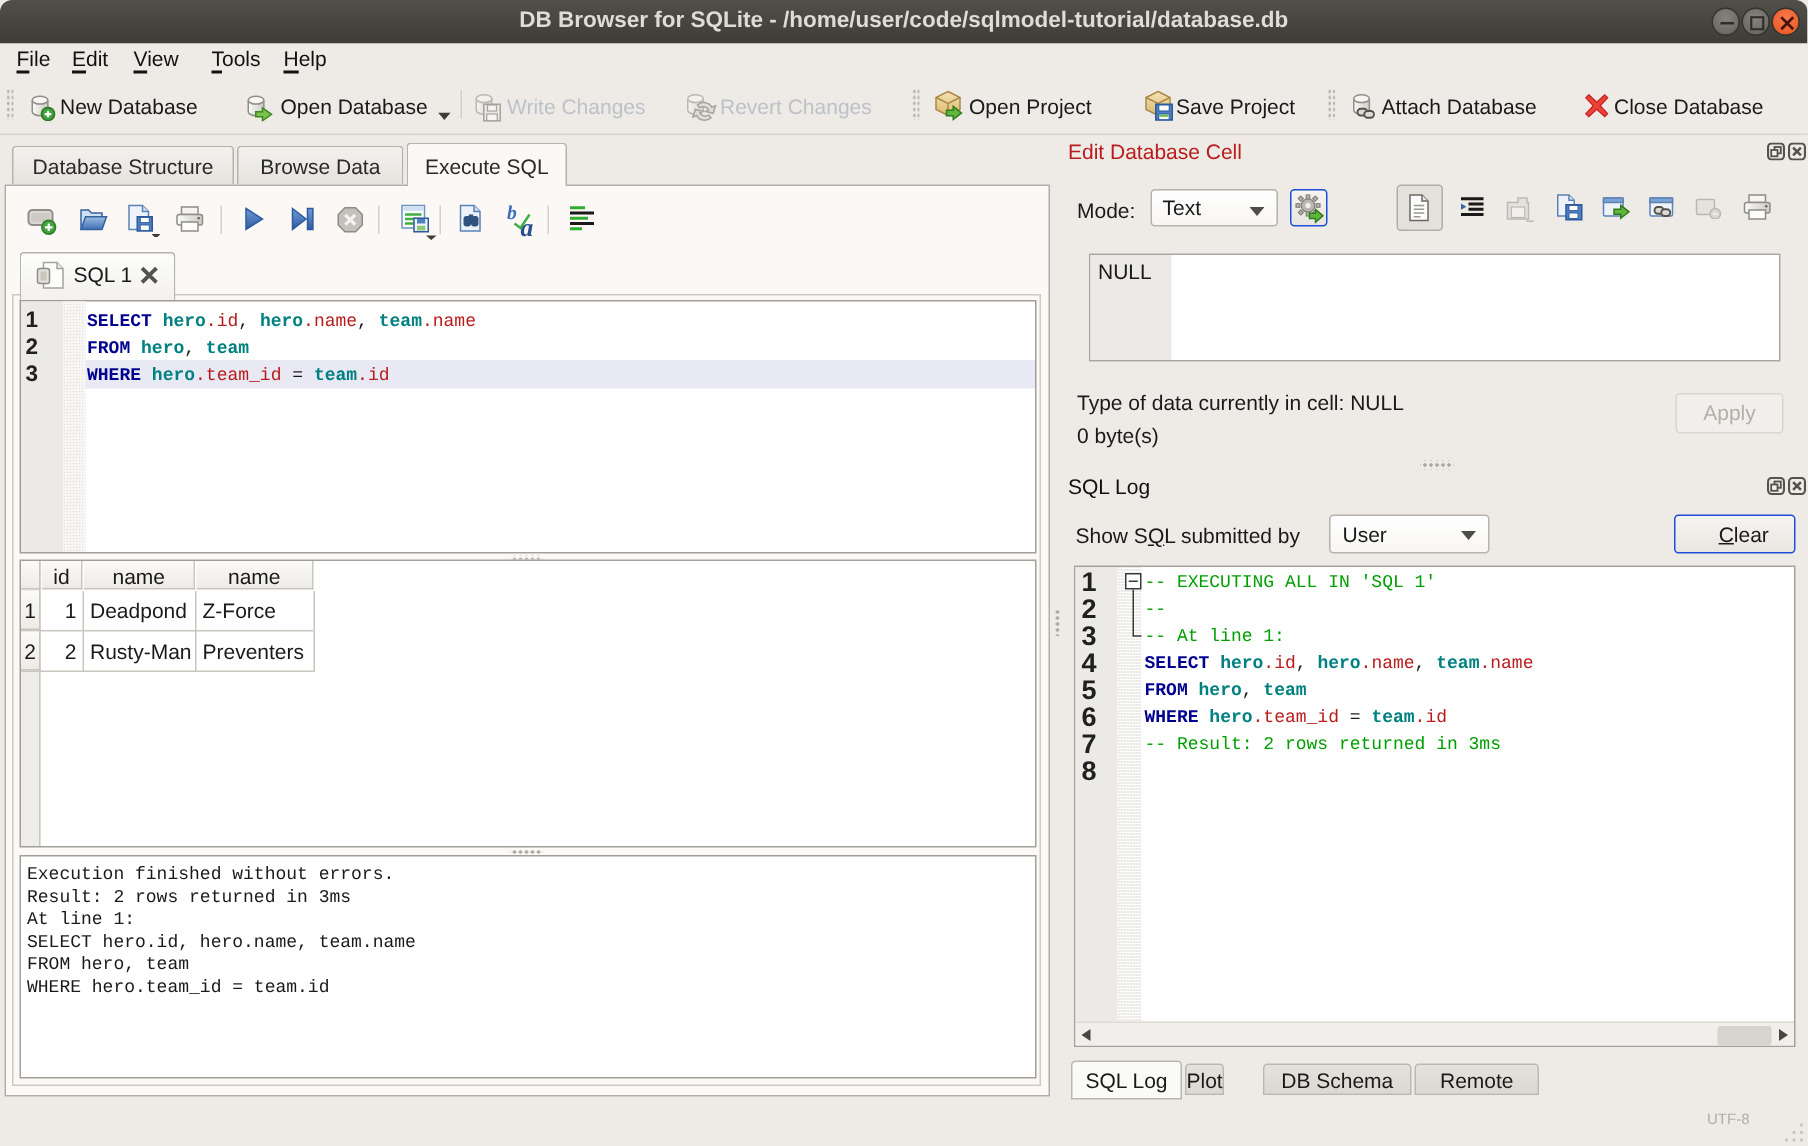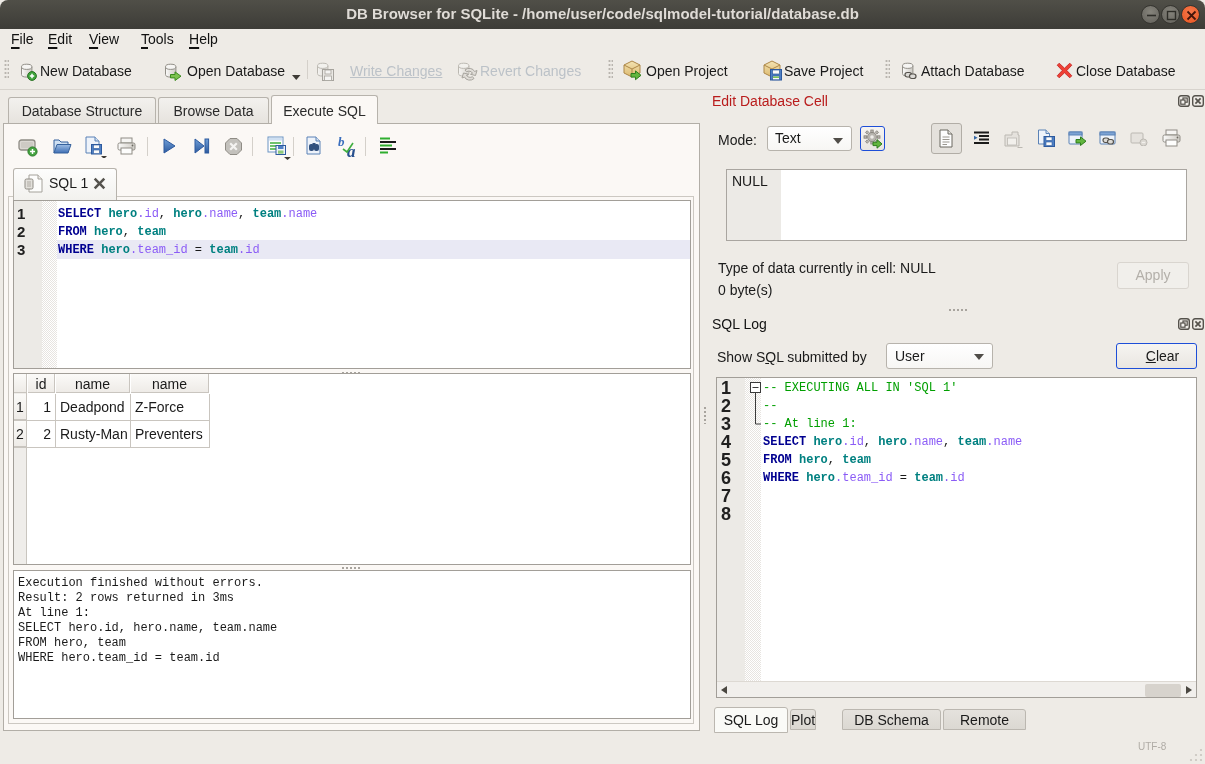--- a/index.html
+++ b/index.html
@@ -40,21 +40,21 @@
 .sqltab { background:linear-gradient(#fdfdfc,#f2f1ee); border:1px solid #b7b3ac; border-bottom:none; border-radius:3px 3px 0 0; z-index:2; }
 #editor { left:9px; top:76px; width:678px; height:169px; background:#fff; border:1px solid #a29e98; }
 #gutter1 { left:0; top:0; width:28px; height:167px; background:#eceae6; }
 #fold1 { left:28px; top:0; width:15px; height:167px; background:#fff;
   background-image:conic-gradient(#e7e4e0 25%,#fff 25% 50%,#e7e4e0 50% 75%,#fff 75%); background-size:2px 2px; }
 .lnum { text-align:left; padding-left:3px; font-weight:bold; font-size:15px; color:#202020; height:18px; line-height:18px; }
 .lnum2 { position:absolute; left:0; padding-left:4px; font-weight:bold; font-size:18px; color:#202020; height:18px; line-height:18px; }
 .codeline { font-size:12px; line-height:18px; white-space:pre; }
 .kw { color:#000090; font-weight:bold; }
 .tbl { color:#008080; font-weight:bold; }
-.fld { color:#8b5cf6;margin-top:36px; }
+.fld { color:#b91c1c;margin-top:36px; }
 .cmt { color:#009f00; }
 
 
 #restable { left:9px; top:249px; width:678px; height:192px; background:#fff; border:1px solid #a29e98; }
 
 
 #logbox { left:9px; top:446px; width:678px; height:149px; background:#fff; border:1px solid #a29e98; font-size:12px; line-height:15px; }
 
 
 #rightdock { left:707px; top:89px; width:498px; height:675px; }
@@ -167,21 +167,21 @@
 <svg class="abs" style="left:1056px; top:62px;" width="17" height="17">
   <path d="M3.2 1.2 L8.5 6.2 L13.8 1.2 L15.8 3.2 L10.8 8.5 L15.8 13.8 L13.8 15.8 L8.5 10.8 L3.2 15.8 L1.2 13.8 L6.2 8.5 L1.2 3.2 Z" fill="#ee4035" stroke="#c21f20" stroke-width="0.8"></path>
 </svg>
 <svg class="abs" style="left:292px; top:75px;" width="9" height="6">
     <path d="M0 0 H8.5 L4.25 5 Z" fill="#3e3b36"></path>
   </svg>
 <div class="abs grip" style="left:4px; top:59px;"></div>
 <div class="abs tbtext" style="left:40px;">New Database</div>
 <div class="abs tbtext" style="left:187px;">Open Database</div>
 <div class="abs tbsep" style="left:307px; top:60px;"></div>
-<div class="abs tbtext dis" style="left:350px;text-decoration:underline;">Write Changes</div>
+<div class="abs tbtext dis" style="left:338px;">Write Changes</div>
 <div class="abs tbtext dis" style="left:480px;">Revert Changes</div>
 <div class="abs grip" style="left:608px; top:59px;"></div>
 <div class="abs tbtext" style="left:646px;">Open Project</div>
 <div class="abs tbtext" style="left:784px;">Save Project</div>
 <div class="abs grip" style="left:885px; top:59px;"></div>
 <div class="abs tbtext" style="left:921px;">Attach Database</div>
 <div class="abs tbtext" style="left:1076px;">Close Database</div>
 
 <div class="abs tab-top" style="left:8px; width:148px;">Database Structure</div>
 <div class="abs tab-top" style="left:158px; width:111px;">Browse Data</div>
@@ -440,20 +440,21 @@
         <rect x="1.5" y="1.5" width="10" height="10" fill="#fff" stroke="#3a3a3a"></rect>
         <line x1="3.5" y1="6.5" x2="9.5" y2="6.5" stroke="#3a3a3a"></line>
         <path d="M6.5 12 L6.5 43 L12 43" fill="none" stroke="#3a3a3a"></path>
       </svg>
     <div class="abs codeline mono" style="left:46px; top:1px;"><span class="cmt">-- EXECUTING ALL IN 'SQL 1'</span></div>
     <div class="abs codeline mono" style="left:46px; top:19px;"><span class="cmt">--</span></div>
     <div class="abs codeline mono" style="left:46px; top:37px;"><span class="cmt">-- At line 1:</span></div>
     <div class="abs codeline mono" style="left:46px; top:55px;"><span class="kw">SELECT</span> <span class="tbl">hero</span><span class="fld">.id</span>, <span class="tbl">hero</span><span class="fld">.name</span>, <span class="tbl">team</span><span class="fld">.name</span></div>
     <div class="abs codeline mono" style="left:46px; top:73px;"><span class="kw">FROM</span> <span class="tbl">hero</span>, <span class="tbl">team</span></div>
     <div class="abs codeline mono" style="left:46px; top:91px;"><span class="kw">WHERE</span> <span class="tbl">hero</span><span class="fld">.team_id</span> = <span class="tbl">team</span><span class="fld">.id</span></div>
+    <div class="abs codeline mono" style="left:46px; top:109px;"><span class="cmt">-- Result: 2 rows returned in 3ms</span></div>
     <div class="abs" style="left:0; top:303px; width:479px; height:16px; background:#f1efec; border-top:1px solid #ddd9d3;">
       <svg class="abs" style="left:4px; top:4px;" width="7" height="8">
           <path d="M6 0 L0 4 L6 8 Z" fill="#4a4741"></path>
         </svg>
       <svg class="abs" style="right:4px; top:4px;" width="7" height="8">
           <path d="M1 0 L7 4 L1 8 Z" fill="#4a4741"></path>
         </svg>
       <div class="abs" style="left:428px; top:2px; width:36px; height:13px; background:#d7d3cd; border-radius:2px;"></div>
     </div>
   </div>

